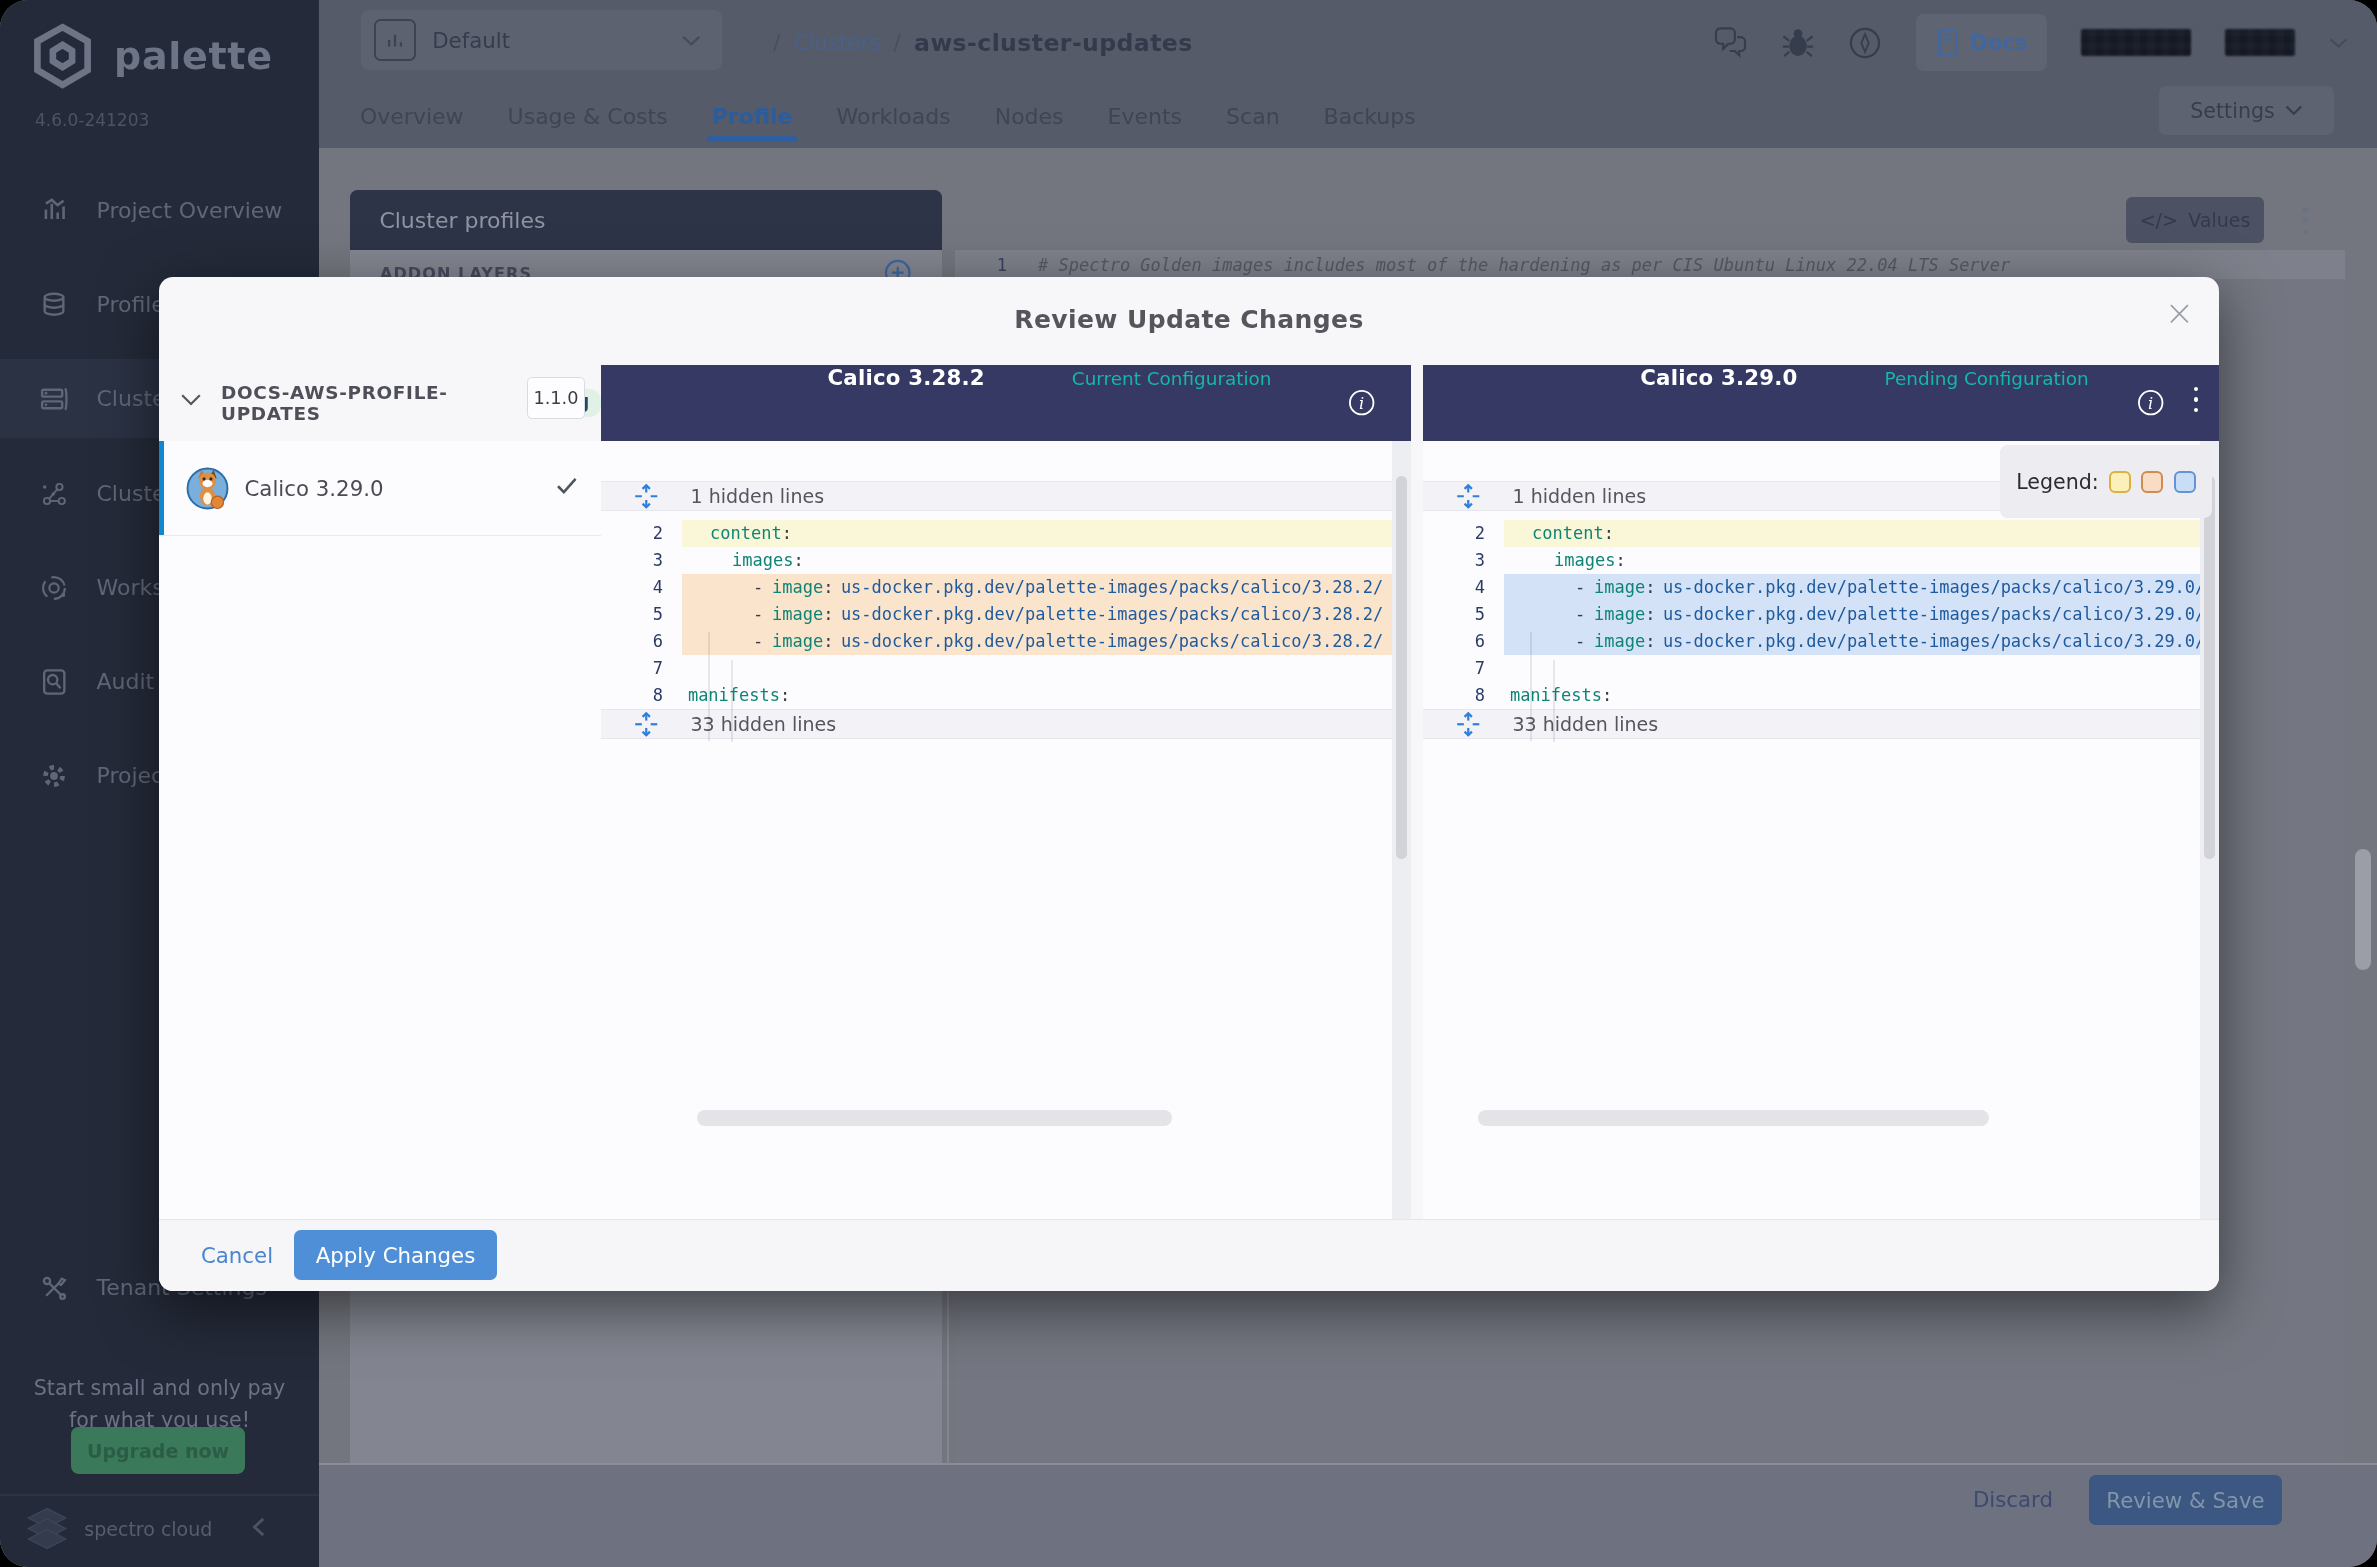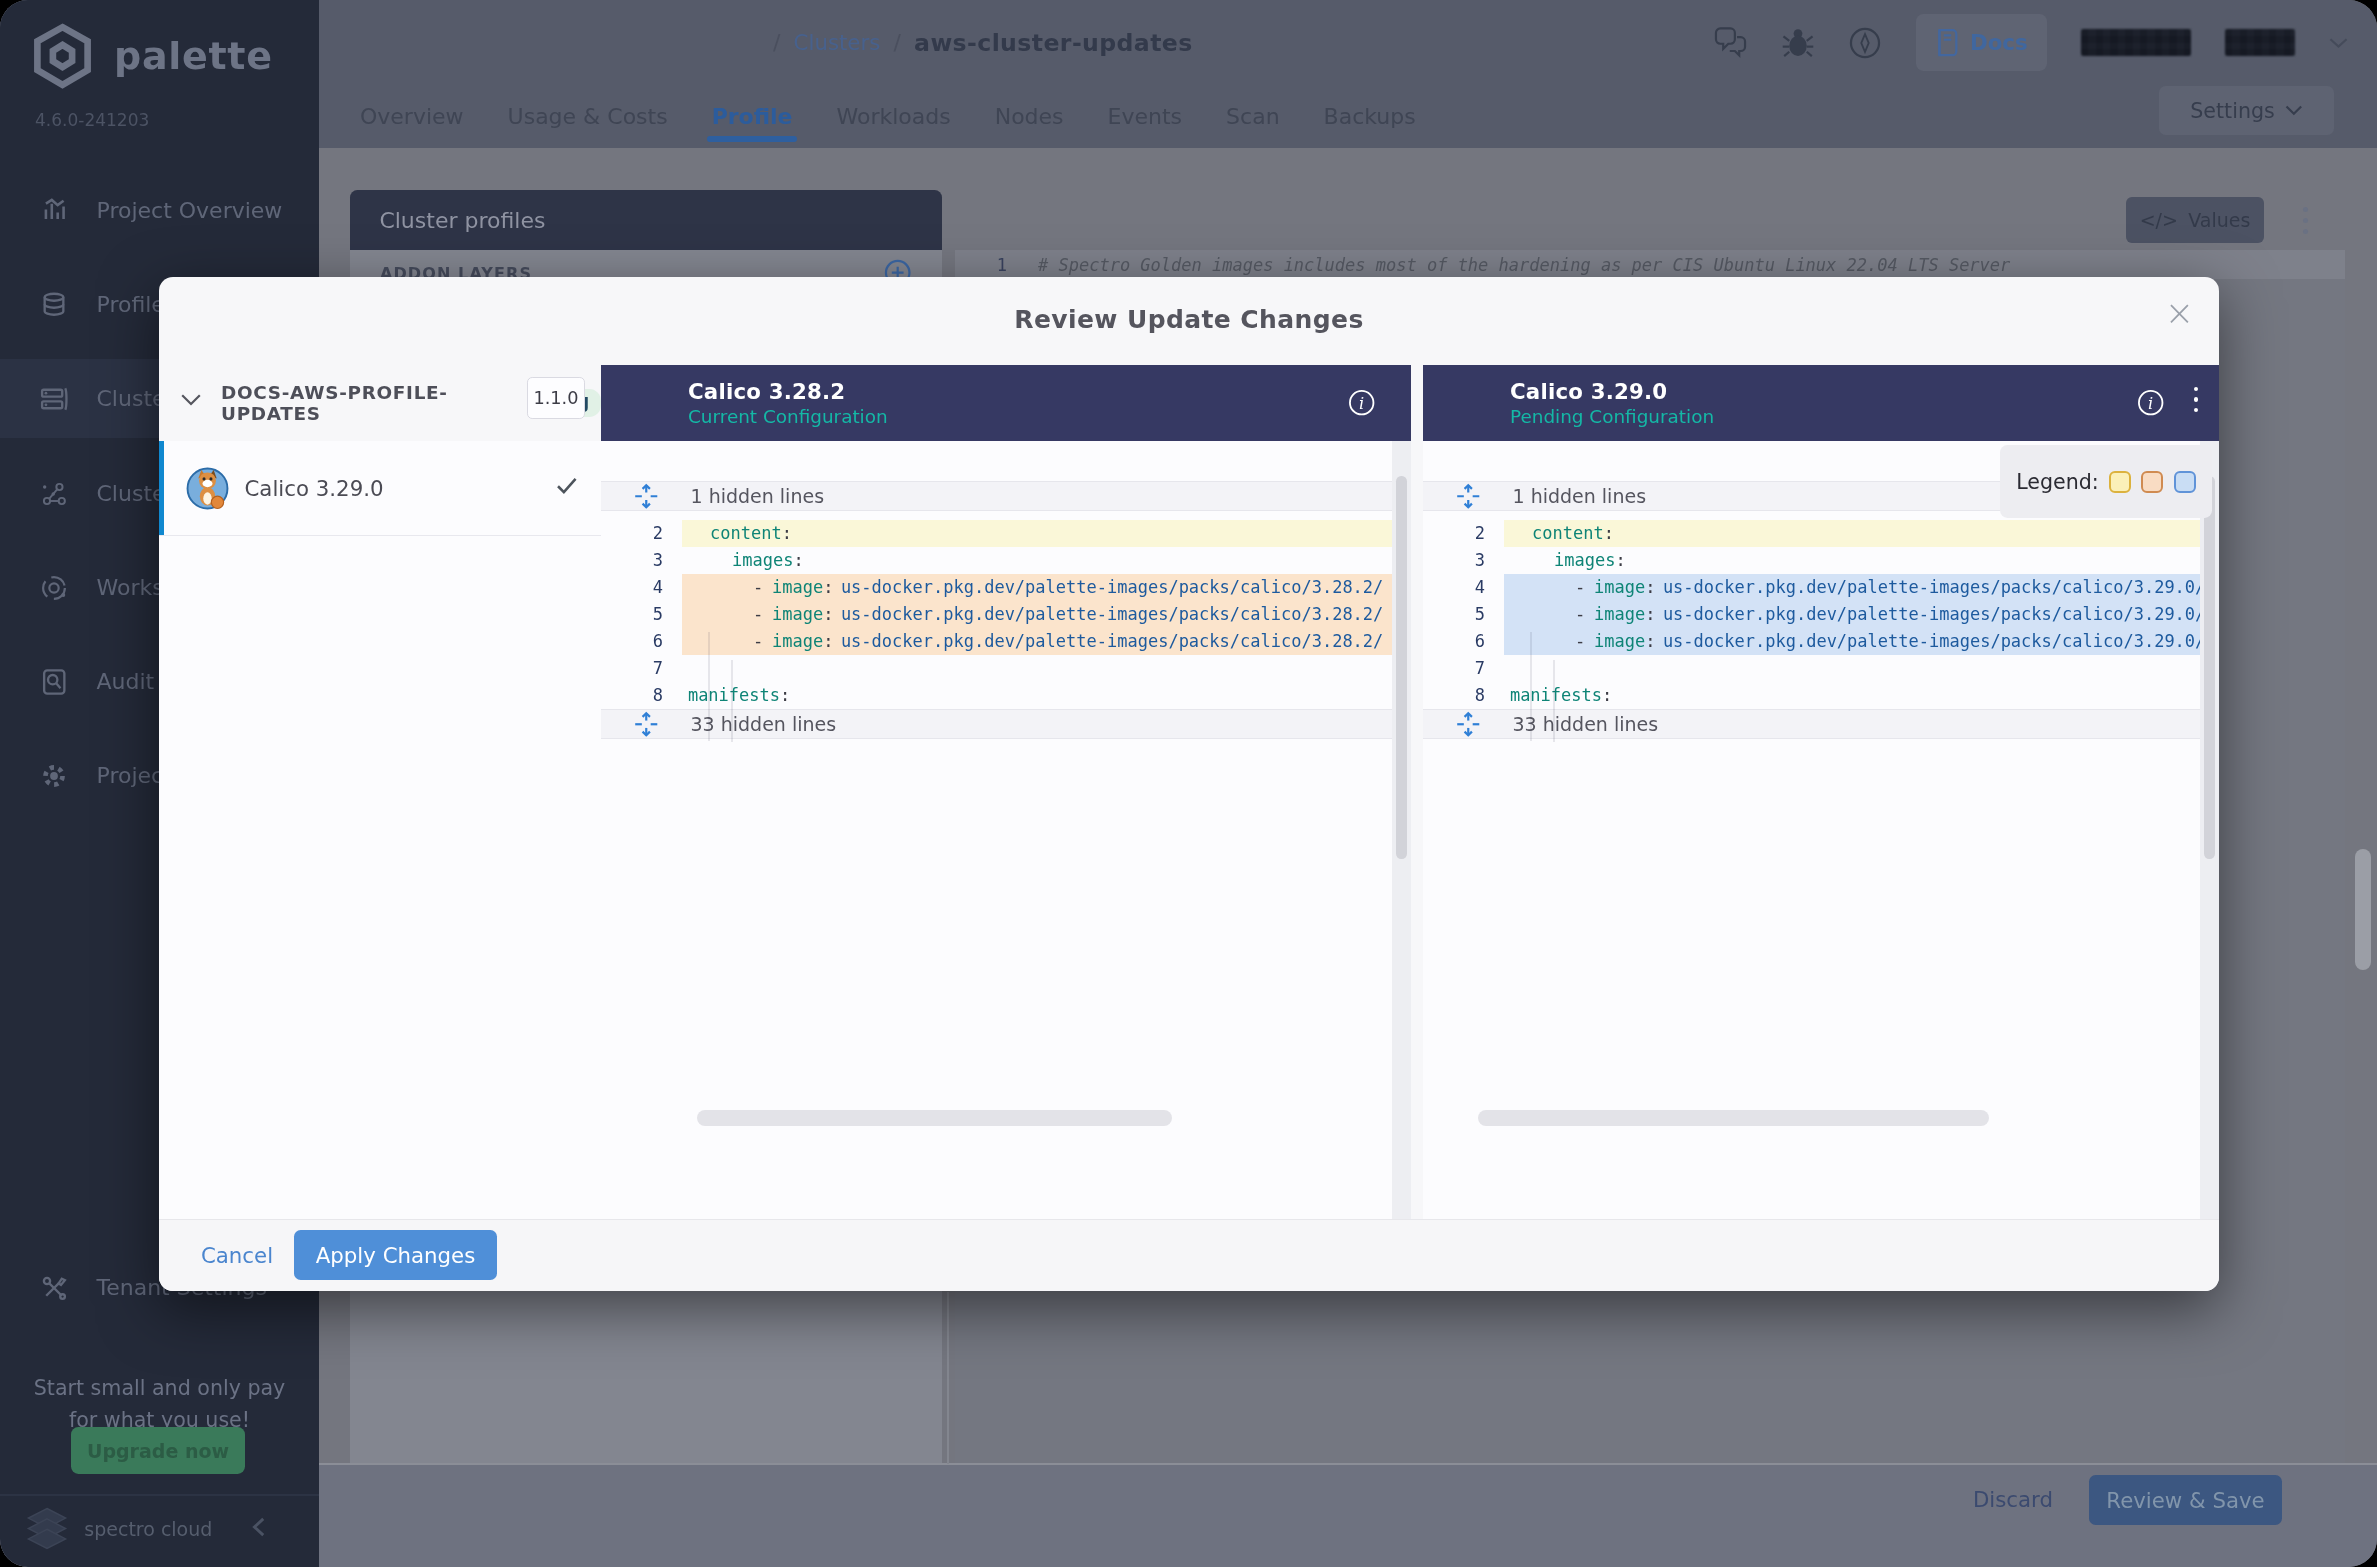--- a/index.html
+++ b/index.html
@@ -81,21 +81,21 @@
   .prof-chev{position:absolute;left:20.6px;top:28px;}
   .prof-item{position:absolute;left:0;top:76px;width:442px;height:94px;background:#fcfcfe;border-bottom:1.5px solid #e8e8ee;display:flex;align-items:center;}
   .prof-item .bar{position:absolute;left:0;top:0;width:5.2px;height:94px;background:#1088cf;}
   .prof-item .nm{margin-left:16px;font-size:21.3px;color:#4b4b54;}
   .prof-item .avatar{margin-left:26.5px;}
   .prof-check{position:absolute;right:22px;top:35px;}
 
   .m-pane{position:absolute;top:88px;height:855px;}
   .m-pane.left{left:442px;width:810px;}
   .m-pane.right{left:1264px;width:796px;}
-  .pane-hdr{position:absolute;left:0;top:0;right:0;height:76px;background:#363963;display:flex;flex-direction:column;justify-content:center;}
+  .pane-hdr{position:absolute;left:0;top:0;right:0;height:76px;background:#363963;display:flex;flex-direction:row;justify-content:center;}
   .pane-hdr .t1{margin-left:87px;font-size:21.3px;font-weight:bold;color:#fff;letter-spacing:0.2px;}
   .pane-hdr .t2{margin-left:87px;margin-top:2.9px;font-size:18.4px;color:#14b8a6;}
   .pane-info{position:absolute;top:23px;}
   .m-pane.left .pane-info{right:35px;}
   .m-pane.right .pane-info{right:54px;}
   .pane-kebab{position:absolute;right:20.6px;top:22px;display:flex;flex-direction:column;gap:5.9px;align-items:center;}
   .pane-kebab i{width:4.4px;height:4.4px;border-radius:50%;background:#fff;}
   .pane-body{position:absolute;left:0;right:0;top:76px;height:779px;background:#fcfcfe;overflow:hidden;}
   .hidden-band{position:relative;margin-top:0;height:28px;background:#f3f3f7;border-top:1.5px solid #e6e6ec;border-bottom:1.5px solid #e6e6ec;display:flex;align-items:center;}
   .hidden-band .uf{margin-left:32px;}
@@ -137,20 +137,37 @@
   .apply{position:absolute;left:135px;top:10.3px;height:50px;width:203px;background:#4f8fd8;border-radius:6.6px;display:flex;align-items:center;justify-content:center;font-size:21.3px;color:#fff;}
 </style>
 </head>
 <body>
 
 <div class="window">
 
   <div class="topbar"></div>
   <div class="tabbar"></div>
 
+  <div class="proj-select">
+    <span class="iconbox">
+      <svg width="22" height="22" viewBox="0 0 30 30">
+          <g stroke="#3c4352" stroke-width="3" fill="none">
+            <path d="M7 24 V15"></path>
+            <path d="M15 24 V8"></path>
+            <path d="M23 24 V18"></path>
+          </g>
+        </svg>
+    </span>
+    <span class="lbl">Default</span>
+    <span class="chev">
+      <svg width="20.6" height="13.2" viewBox="0 0 28 18">
+          <path d="M3 4 L14 14 L25 4" stroke="#454b5a" stroke-width="3" fill="none"></path>
+        </svg>
+    </span>
+  </div>
 
   <div class="crumbs">
     <span class="crumb-sep">/</span>
     <span class="crumb-link">Clusters</span>
     <span class="crumb-sep">/</span>
     <span class="crumb-cur">aws-cluster-updates</span>
   </div>
 
   <div class="top-icons">
     <span>

